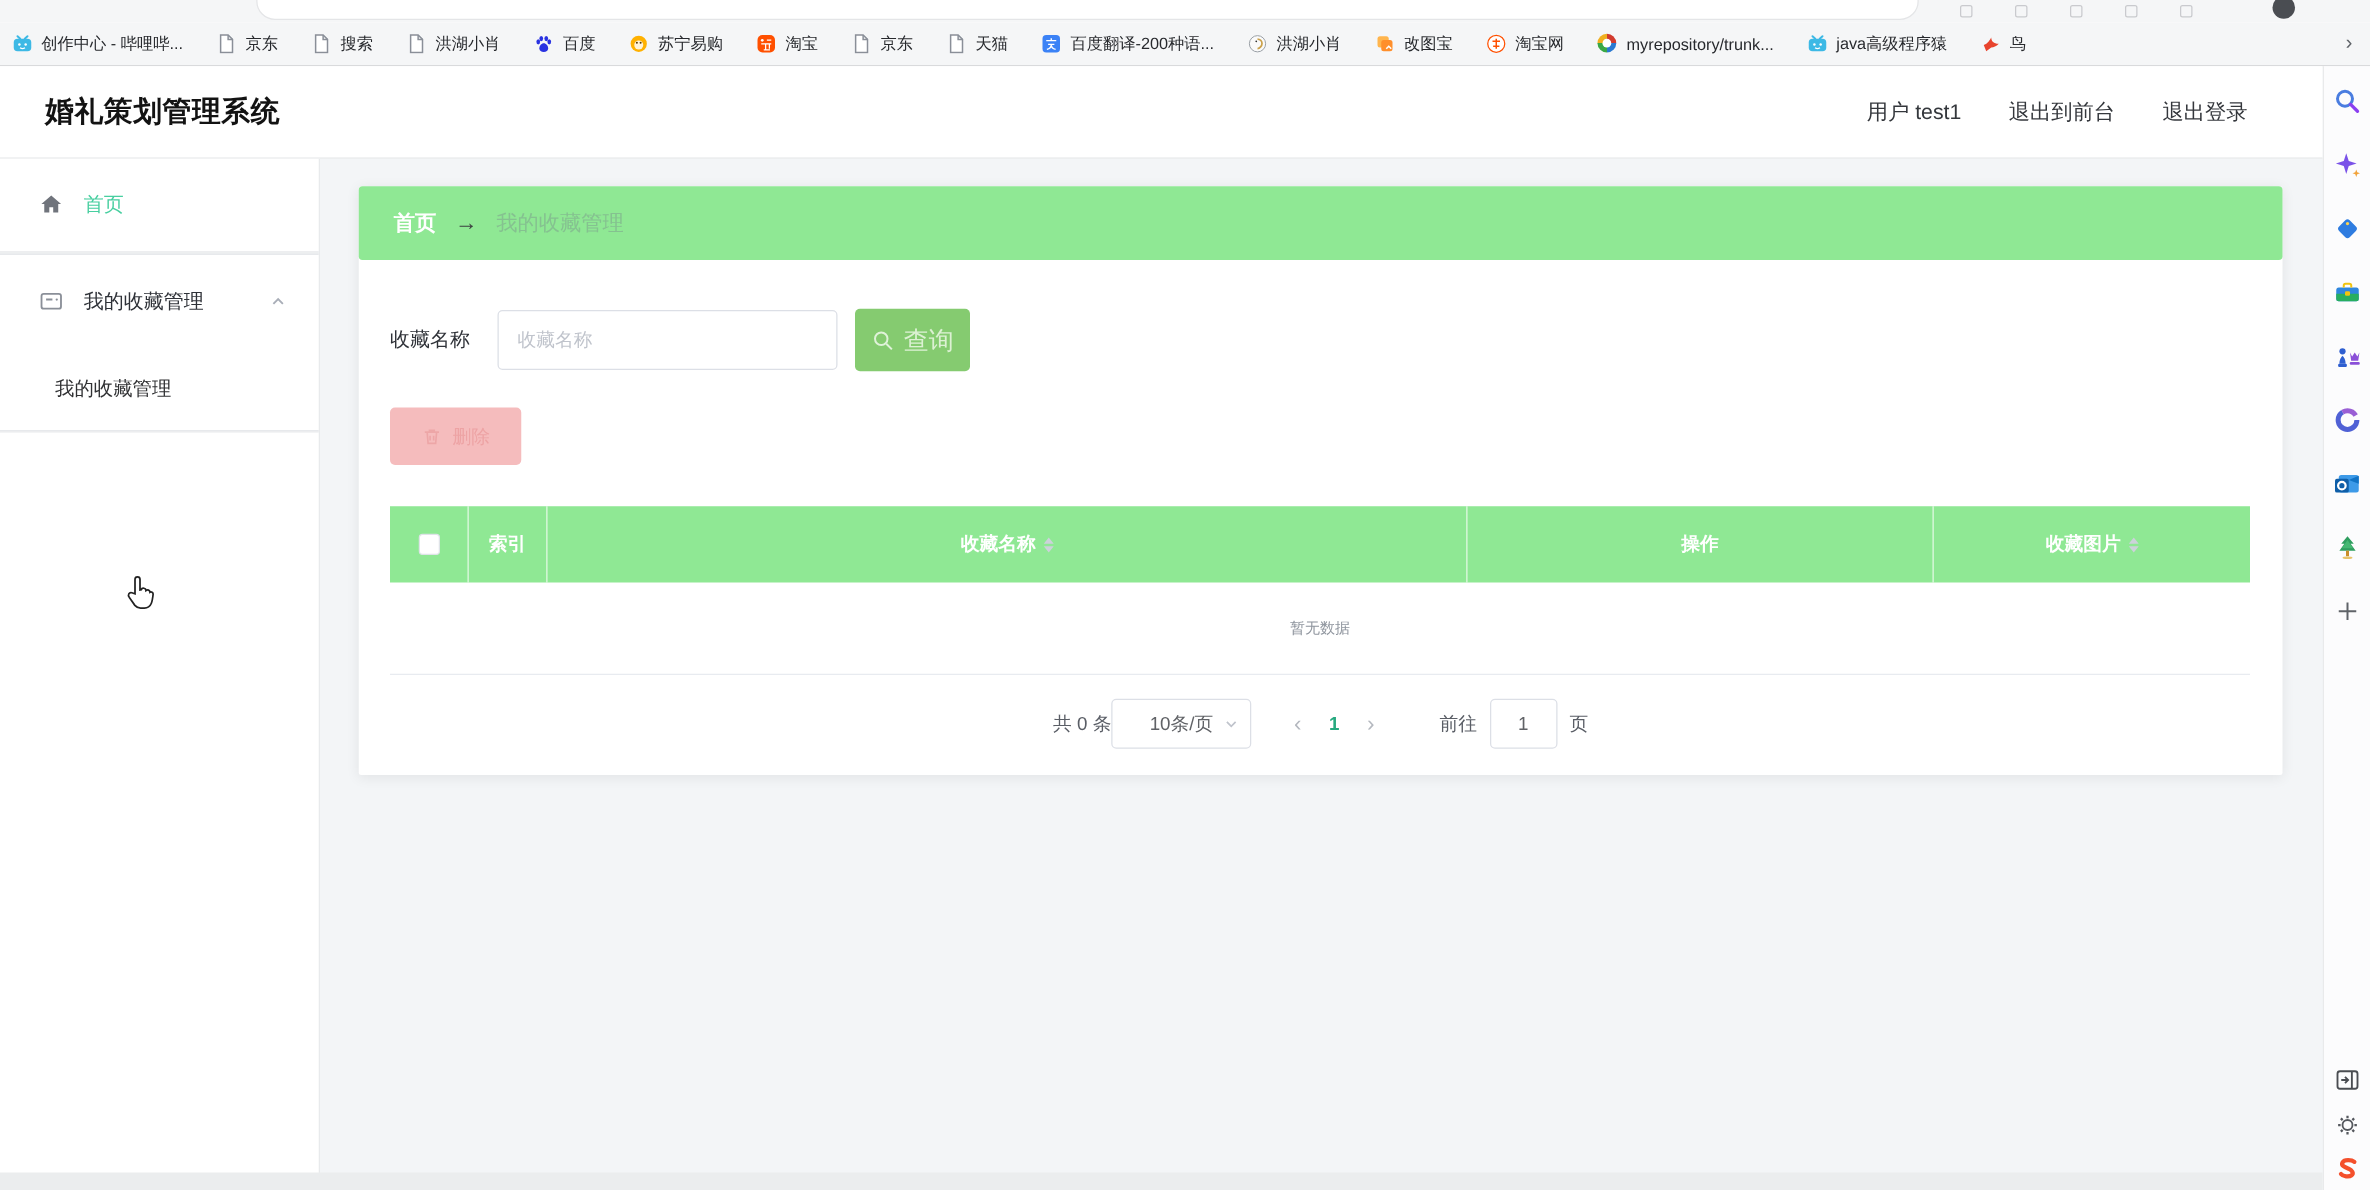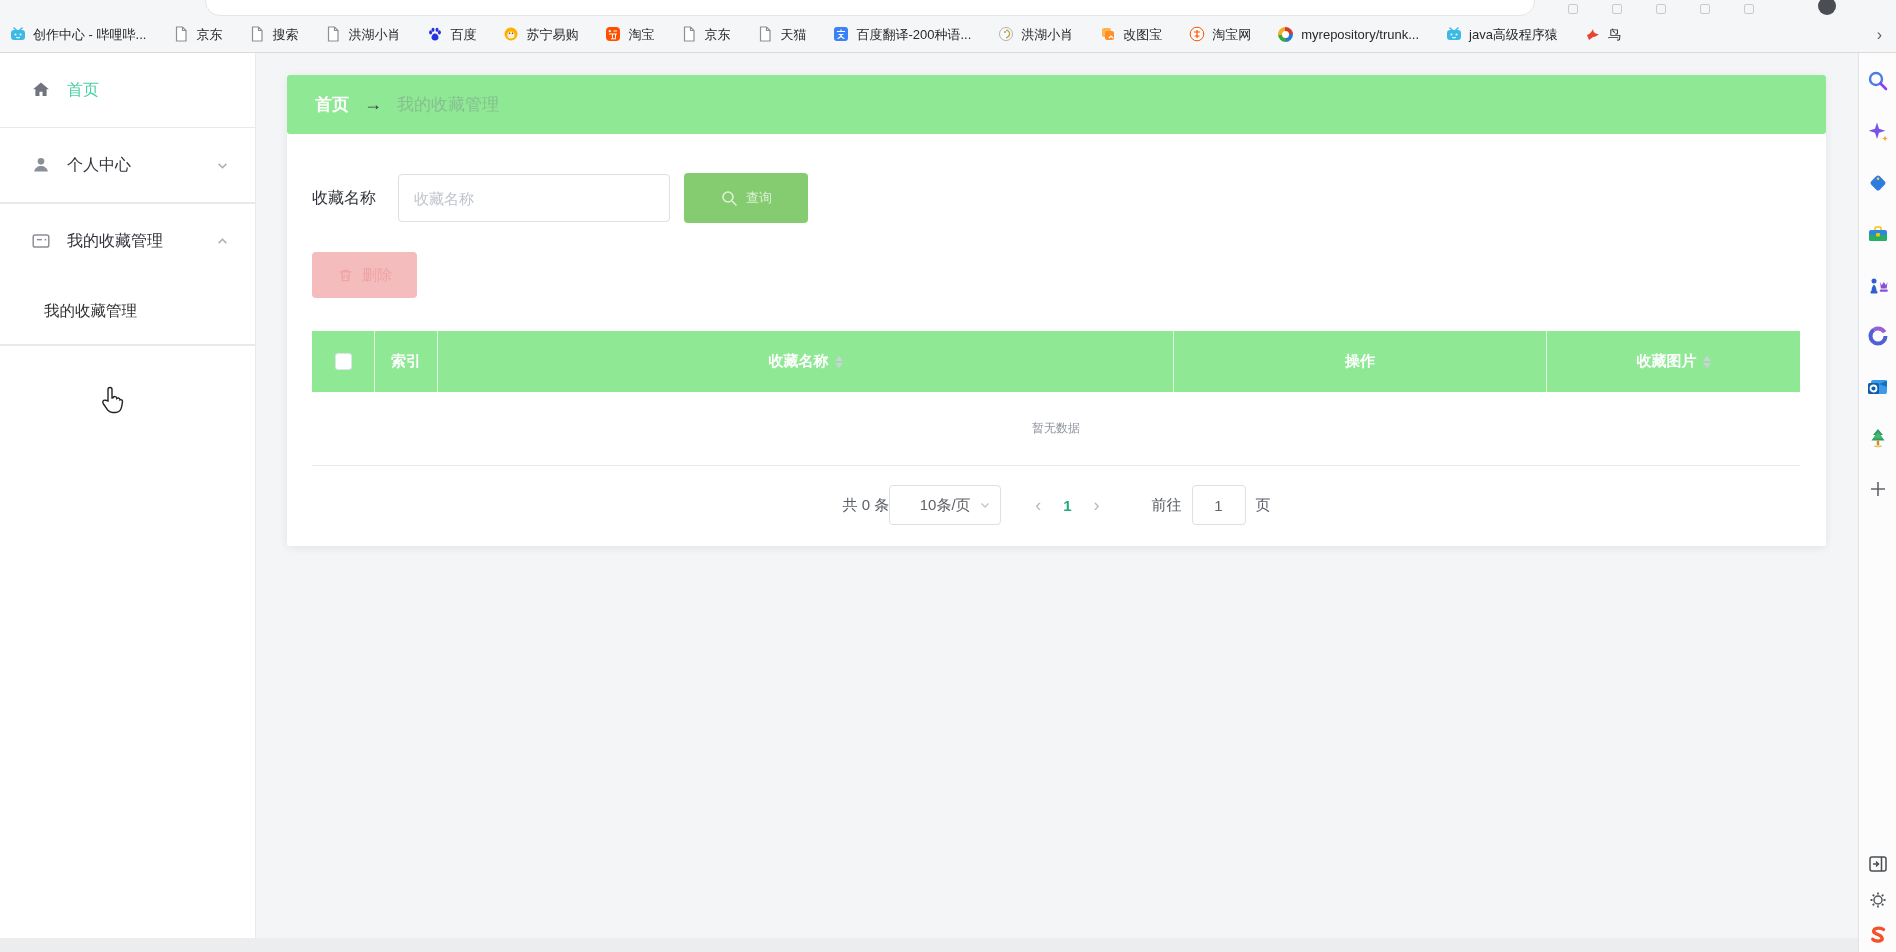--- a/index.html
+++ b/index.html
@@ -7,21 +7,21 @@
   body{font-family:"Liberation Sans","DejaVu Sans",sans-serif;background:#fff;color:#303133}
   .screen{position:relative;width:1896px;height:952px;background:#fff;overflow:hidden}
 
   
   .chrome-top{position:relative;height:18px;background:#f5f6f7;overflow:hidden}
   .addr-bar{position:absolute;left:205px;top:-14px;width:1330px;height:30px;background:#fff;border:1px solid #e4e5e7;border-radius:15px}
   .chrome-dot{position:absolute;top:4px;width:10px;height:10px;border-radius:2px;border:1.5px solid #b6b8bc;opacity:.7}
   .chrome-avatar{position:absolute;top:-3px;left:1818px;width:18px;height:18px;border-radius:50%;background:#4a4d52}
   .bookmarks-bar{display:flex;align-items:center;height:35px;background:#f5f6f7;border-bottom:1px solid #d9dadc;padding:0 8px 0 10px;white-space:nowrap}
   .bm-list{display:flex;align-items:center;gap:27px;overflow:hidden}
-  .bm-item{display:flex;align-items:flex-start;gap:7px;font-size:13px;color:#27292d;cursor:pointer}
+  .bm-item{display:flex;align-items:center;gap:7px;font-size:13px;color:#27292d;cursor:pointer}
   .bm-icon{width:16px;height:16px;display:inline-flex}
   .bm-icon svg{width:16px;height:16px}
   .swirl{width:15px;height:15px;border-radius:50%;background:conic-gradient(#d23b2e 0 25%,#2a79d0 25% 50%,#3aa845 50% 75%,#f0b01f 75% 100%);position:relative;display:inline-block}
   .swirl::after{content:"";position:absolute;inset:4px;background:#fff;border-radius:50%}
   .bm-more{margin-left:auto;color:#5f6368;font-size:16px;padding:0 6px;cursor:pointer}
 
   
   .content-row{display:flex;height:899px}
   .page-col{position:relative;flex:1;display:flex;flex-direction:column;min-width:0}
   .edge-sidebar{width:38px;background:#fcfcfd;border-left:1px solid #e2e3e5;display:flex;flex-direction:column;align-items:center;padding:16px 0 4px;gap:27px}
@@ -55,21 +55,21 @@
   .card{width:1539px;background:#fff;border-radius:2px;box-shadow:0 2px 10px rgba(0,0,0,.07);padding-bottom:20px}
   .breadcrumb{height:59px;background:#8fe894;border-radius:3px;display:flex;align-items:center;padding:0 28px;font-size:17px}
   .crumb-home{color:#fff;font-weight:700;cursor:pointer}
   .crumb-arrow{color:#3c4040;margin:0 15px;font-size:18px}
   .crumb-current{color:#85c190}
 
   .search-row{display:flex;align-items:center;margin:39px 0 0 25px}
   .search-label{font-size:16px;color:#2f3238}
   .search-input{width:272px;height:48px;margin-left:22px;border:1px solid #dcdfe6;border-radius:4px;padding:0 15px;font-size:15px;color:#333;outline:none;font-family:inherit}
   .search-input::placeholder{color:#c0c4cc}
-  .btn-search{display:flex;align-items:center;justify-content:center;gap:8px;width:124px;height:50px;margin-left:14px;background:#85cb70;border:none;border-radius:4px;color:#dcf1d3;font-size:13px;cursor:pointer;font-family:inherit}
+  .btn-search{display:flex;align-items:center;justify-content:center;gap:8px;width:92px;height:50px;margin-left:14px;background:#85cb70;border:none;border-radius:4px;color:#dcf1d3;font-size:20px;cursor:pointer;font-family:inherit}
   .btn-delete{display:flex;align-items:center;justify-content:center;gap:8px;width:105px;height:46px;margin:29px 0 0 25px;background:#f5bcbd;border:none;border-radius:4px;color:#eda3a4;font-size:15px;cursor:not-allowed;font-family:inherit}
 
   .table{margin:33px 25px 16px;width:1488px}
   .thead{display:flex;height:61px;background:#8fe894}
   .th{display:flex;align-items:center;justify-content:center;color:#fff;font-size:15px;font-weight:700;border-right:1px solid rgba(255,255,255,.75);cursor:pointer}
   .th:last-child{border-right:none}
   .checkbox{width:17px;height:17px;background:#fff;border:1px solid #dfe3e8;border-radius:3px;cursor:pointer}
   .caret-wrap{display:inline-flex;flex-direction:column;margin-left:6px}
   .caret{width:0;height:0;border-left:4px solid transparent;border-right:4px solid transparent;display:block}
   .caret.up{border-bottom:5px solid #ccd2da;margin-bottom:2px}
@@ -259,48 +259,42 @@
           </span>
           <span class="bm-label">鸟</span>
         </span>
       </div>
     <span class="bm-more">›</span>
   </div>
 
   <div class="content-row">
     <div class="page-col">
 
+      <header class="site-header">
+        <div class="site-title">婚礼策划管理系统</div>
+        <nav class="header-links">
+          <span class="header-link">用户 test1</span>
+          <span class="header-link">退出到前台</span>
+          <span class="header-link">退出登录</span>
+        </nav>
+      </header>
 
       <div class="page-body">
 
         <aside class="sidebar">
           <nav id="sidebar-menu">
               <div class="s-item active">
                 <span class="s-ic">
                   <svg viewBox="0 0 24 24">
                     <path d="M12 3.8l8.6 7.4h-2.5v7.3h-4.4v-4.6h-3.4v4.6H5.9v-7.3H3.4z" fill="#70747c"></path>
                   </svg>
                 </span>
                 <span class="s-label">首页</span>
               </div>
               <div class="s-div"></div>
-              <div class="s-item">
-                <span class="s-ic">
-                  <svg viewBox="0 0 24 24" fill="#8a8f98">
-                    <circle cx="12" cy="8" r="3.6"></circle>
-                    <path d="M4.5 19c.8-4 4-6 7.5-6s6.7 2 7.5 6z"></path>
-                  </svg>
-                </span>
-                <span class="s-label">个人中心</span>
-                <span class="s-chevron">
-                  <svg viewBox="0 0 12 12" fill="none" stroke="#a9aeb8" stroke-width="1.4">
-                    <path d="M2.5 4.5L6 8l3.5-3.5"></path>
-                  </svg>
-                </span>
-              </div>
               <div class="s-div"></div>
               <div class="s-div"></div>
               <div class="s-item">
                 <span class="s-ic">
                   <svg viewBox="0 0 24 24" fill="none" stroke="#8a8f98" stroke-width="1.6">
                     <rect x="3.5" y="5.5" width="17" height="13" rx="2"></rect>
                     <path d="M7.5 10.5h5.5"></path>
                     <circle cx="16.8" cy="10.5" r="1" fill="#8a8f98" stroke="none"></circle>
                   </svg>
                 </span>

